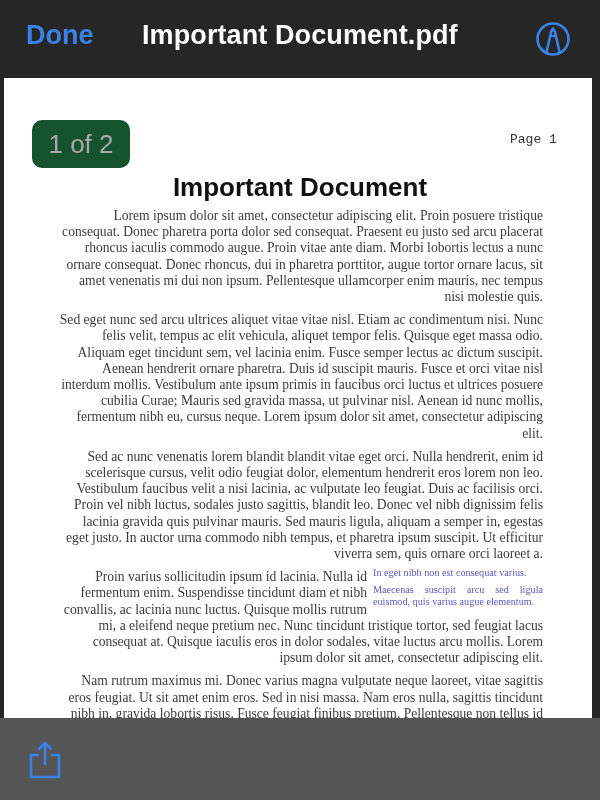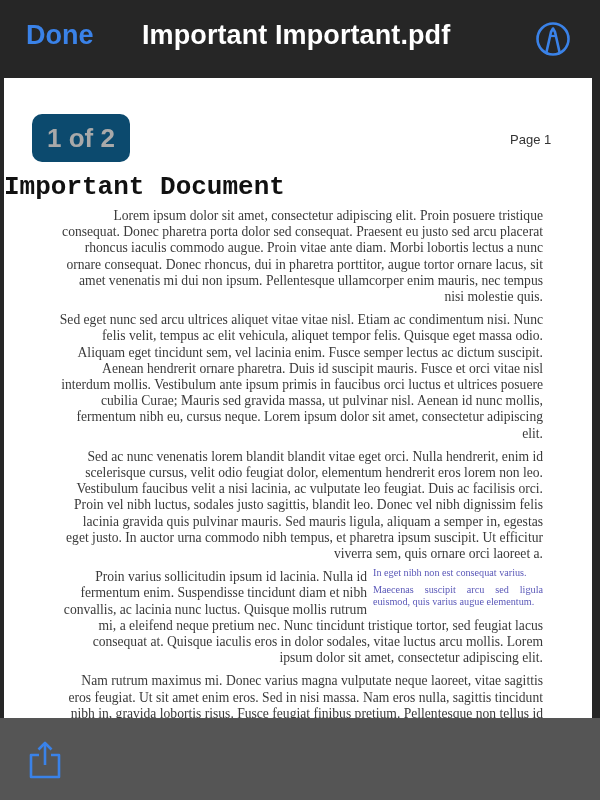--- a/index.html
+++ b/index.html
@@ -27,34 +27,33 @@
     }
     .markup-btn {
       position: absolute; left: 535px; top: 21px; width: 36px; height: 36px;
       cursor: pointer;
     }
     .doc-area {
       position: absolute; left: 4px; top: 78px; width: 588px; height: 640px;
       background: #ffffff; overflow: hidden;
     }
     .page-counter {
-      position: absolute; left: 28px; top: 36px; width: 98px; height: 48px;
-      background: #0c4a6e; border-radius: 10px;
+      position: absolute; left: 28px; top: 42px; width: 98px; height: 48px;
+      background: #14532d; border-radius: 10px;
       color: #a9a9a9; font-size: 26px;
       display: flex; align-items: center; justify-content: center;
       font-family: "Liberation Sans", sans-serif;
-      font-weight: bold;
     }
     .page-num {
       position: absolute; left: 506px; top: 54px;
-      font-family: Liberation Sans, sans-serif; font-size: 13px; color: #333;
+      font-family: Liberation Mono, monospace; font-size: 13px; color: #333;
     }
     .doc-title {
-      position: absolute; left: 0; top: 94px; width: 592px; text-align: left;
-      font-family: Liberation Mono, monospace; font-weight: bold;
+      position: absolute; left: 0; top: 94px; width: 592px; text-align: center;
+      font-family: Liberation Sans, sans-serif; font-weight: bold;
       font-size: 26px; color: #111;
     }
     .body-text {
       position: absolute; left: 55px; top: 130px; width: 484px;
       font-family: "Liberation Serif", serif; font-size: 13.6px; line-height: 16.2px;
       color: #3a3a3a;
     }
     .body-text p { margin: 0 0 7px 0; text-align: right; }
     .float-wrap { position: relative; }
     .sidenote {
@@ -69,21 +68,21 @@
     }
     .share-btn {
       position: absolute; left: 28px; top: 22px; width: 34px; height: 40px; cursor: pointer;
     }
   </style>
 </head>
 <body>
 
 <div class="topbar">
   <div class="done-btn">Done</div>
-  <div class="title">Important Important.pdf</div>
+  <div class="title">Important Document.pdf</div>
   <div class="markup-btn">
     <svg width="36" height="36" viewBox="0 0 36 36">
       <circle cx="18" cy="18" r="15.5" fill="none" stroke="#3a82e8" stroke-width="2.6"></circle>
       <path d="M11.5 31 L16 11 L18 7.5 L20 11 L24.5 31" fill="none" stroke="#3a82e8" stroke-width="2.6" stroke-linejoin="round"></path>
       <path d="M15.2 15 L20.8 15" stroke="#3a82e8" stroke-width="2.2"></path>
     </svg>
   </div>
 </div>
 
 <div class="doc-area">

